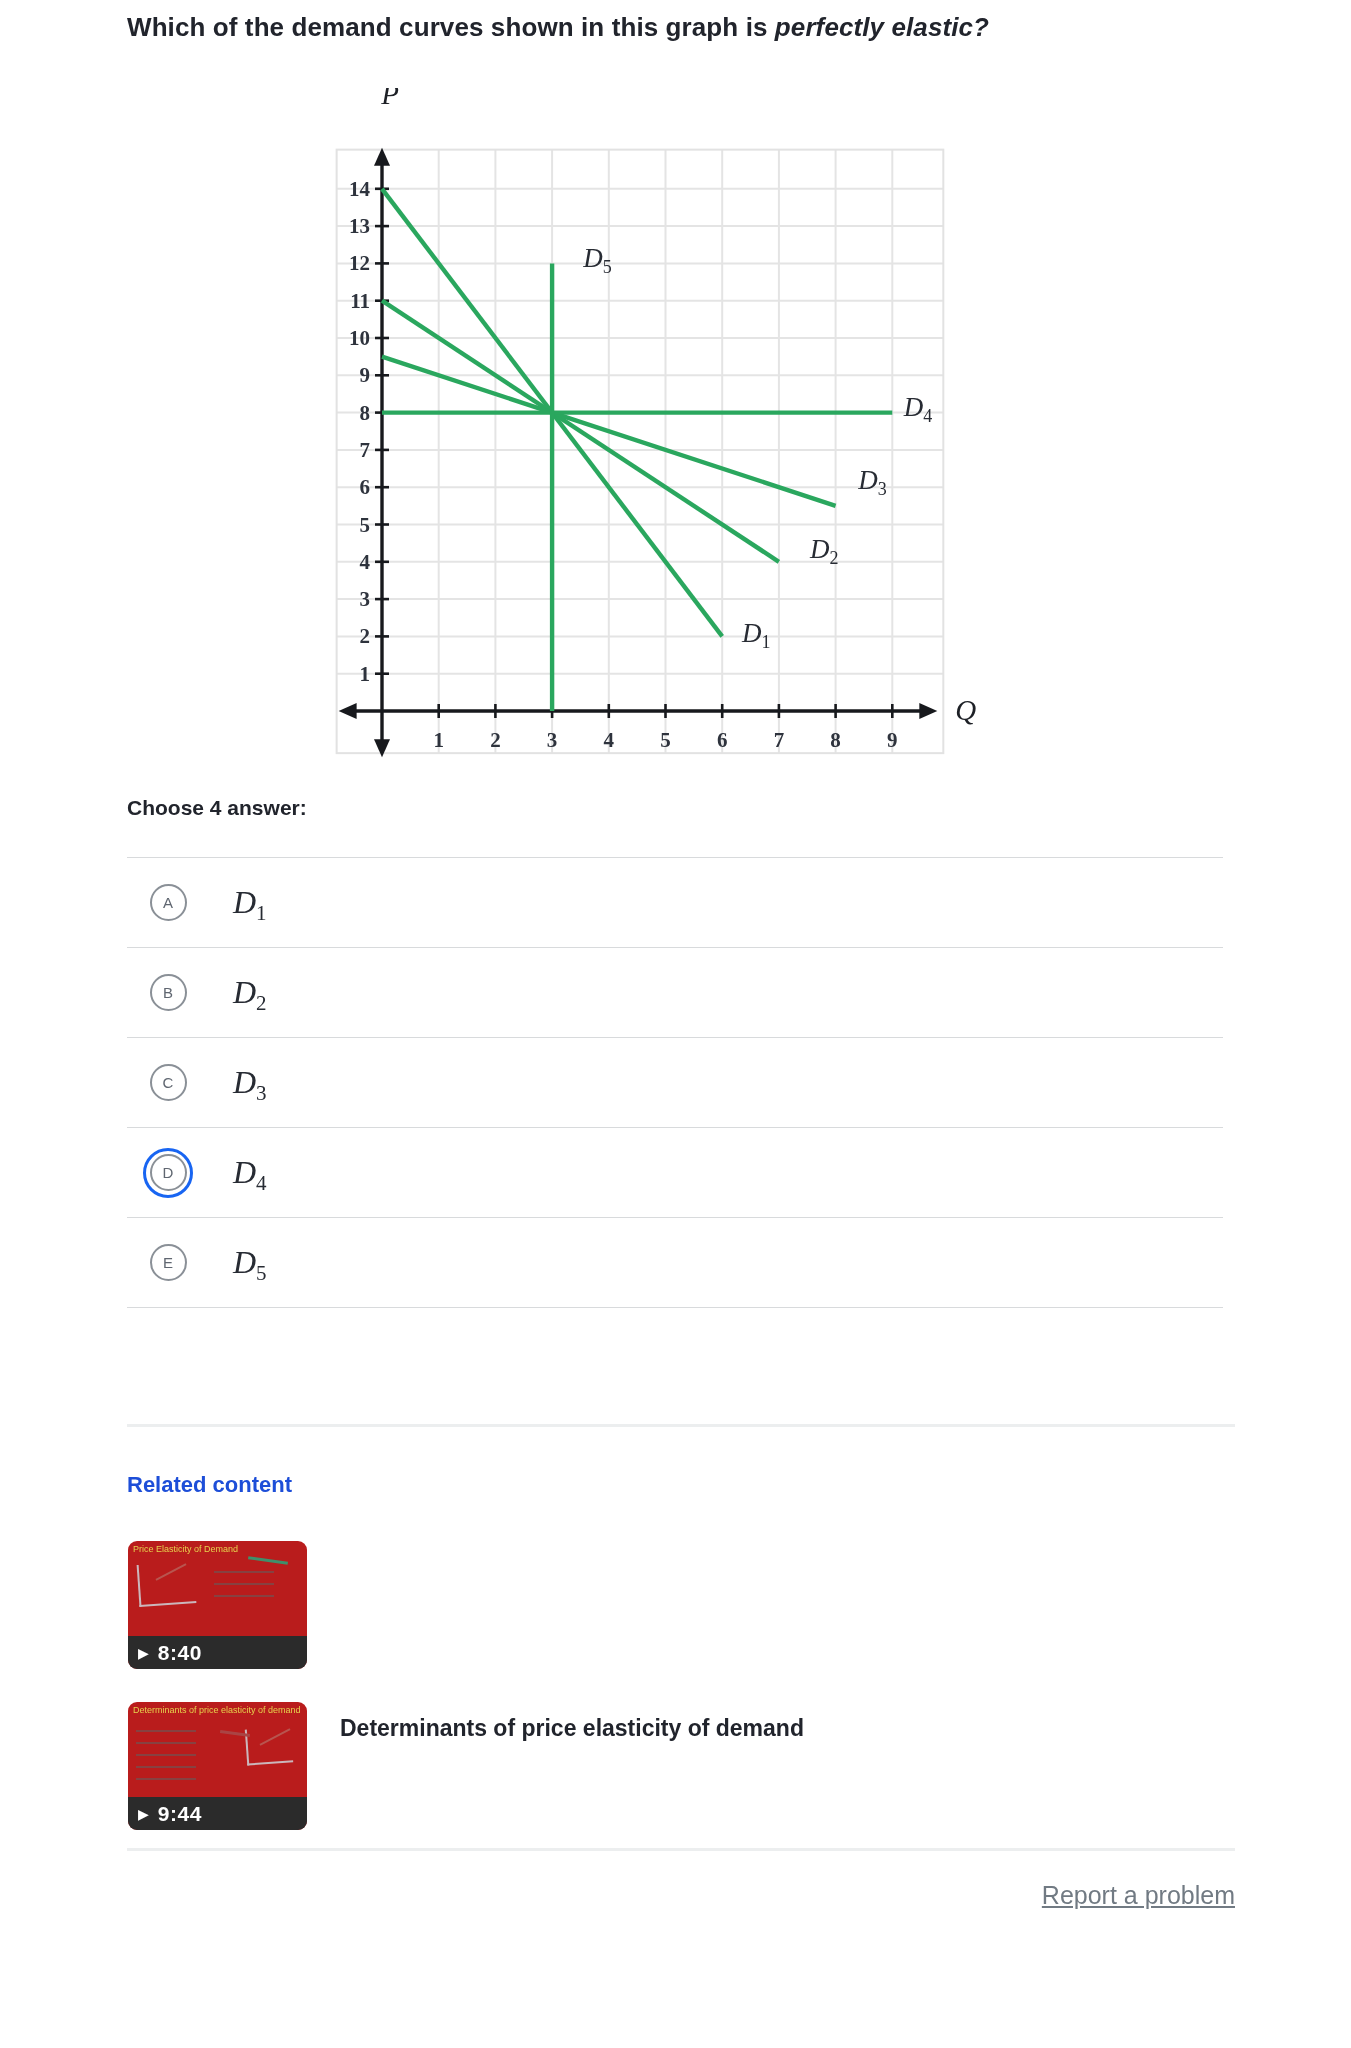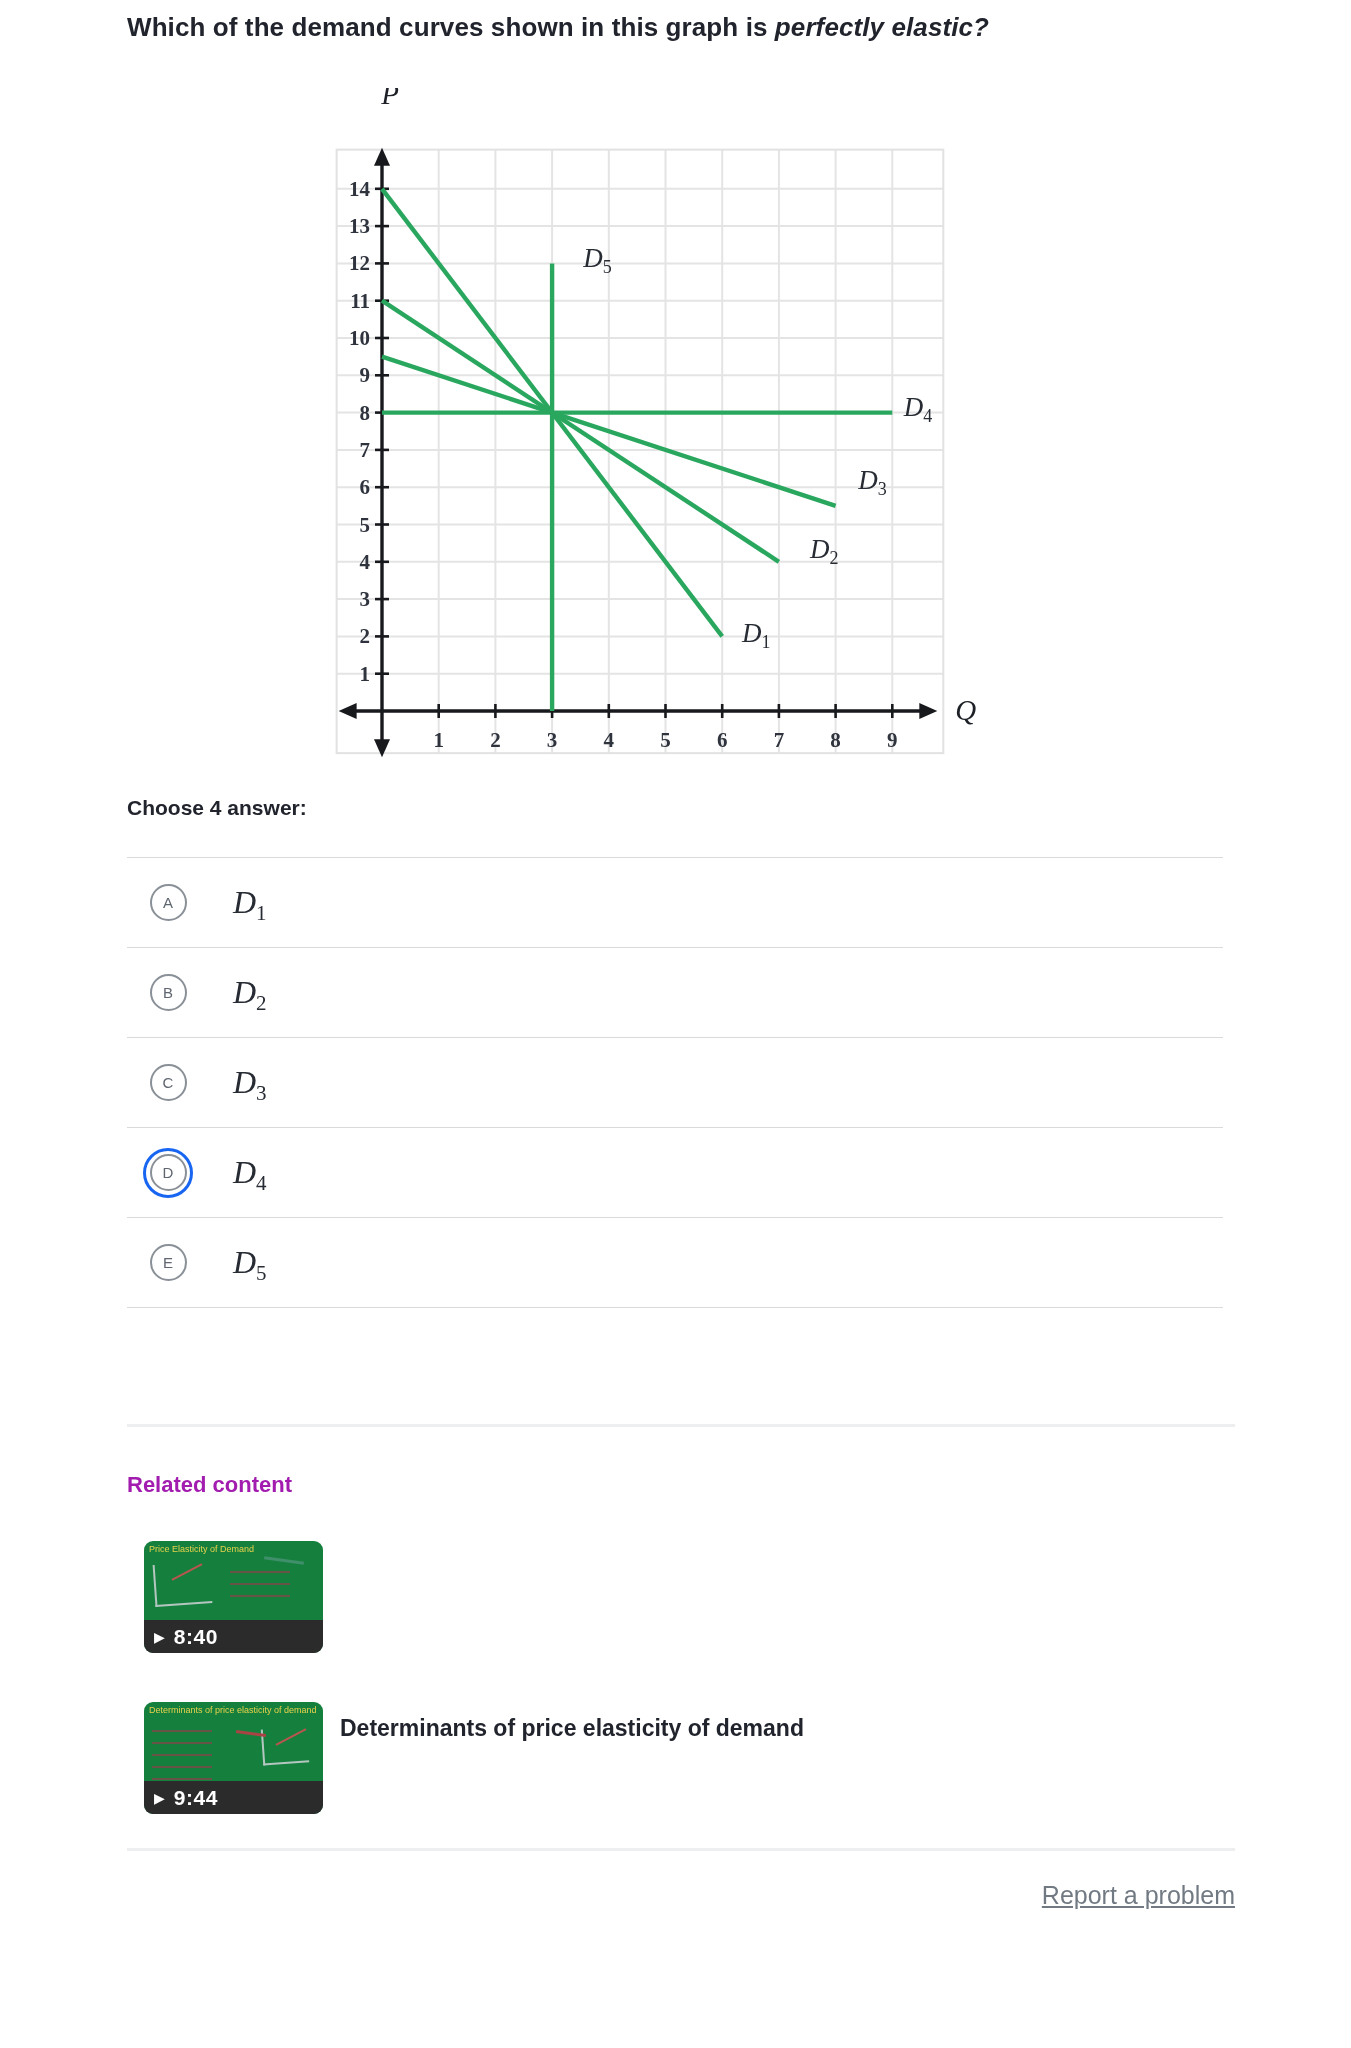--- a/index.html
+++ b/index.html
@@ -36,23 +36,23 @@
   .choice-row.selected .radio-wrap{border-color:#1865f2;}
   .radio{width:37px;height:37px;border:2.5px solid #8a9097;border-radius:50%;box-sizing:border-box;
          display:flex;align-items:center;justify-content:center;
          font-size:15px;color:#5f6670;background:#fff;}
   .choice-math{margin-left:40px;font-family:"Liberation Serif",serif;font-style:italic;
                font-size:32px;color:#272b33;}
   .choice-math sub{font-style:normal;font-size:21px;line-height:0;}
 
   
   .big-divider{position:absolute;left:127px;width:1108px;height:0;border-top:3px solid #eceeef;}
-  .related-heading{position:absolute;left:127px;top:1472px;font-size:22px;color:#a21caf;font-weight:bold;}
+  .related-heading{position:absolute;left:127px;top:1472px;font-size:22px;color:#1d4ed8;font-weight:bold;}
   .video-row{position:absolute;left:128px;width:1100px;height:112px;}
-  .thumb{position:absolute;left:16px;top:0;width:179px;height:112px;background:#15803d;
+  .thumb{position:absolute;left:0;top:0;width:179px;height:128px;background:#b91c1c;
          border-radius:9px;overflow:hidden;cursor:pointer;}
   .thumb .cap{position:absolute;left:5px;top:3px;font-size:9px;color:#e6d14d;white-space:nowrap;
               font-family:"Liberation Sans",sans-serif;}
   .thumb .s1{position:absolute;left:10px;top:22px;width:55px;height:40px;
              border-left:2px solid #cfd3d8;border-bottom:2px solid #cfd3d8;transform:rotate(-4deg);opacity:.85;}
   .thumb .s2{position:absolute;left:26px;top:30px;width:34px;height:2px;background:#b8554f;transform:rotate(-28deg);}
   .thumb .s3{position:absolute;left:86px;top:24px;width:60px;height:34px;
              background:
                linear-gradient(transparent 6px,#7a4a4a 6px,#7a4a4a 8px,transparent 8px) 0 0/60px 12px repeat-y;
              opacity:.8;}

